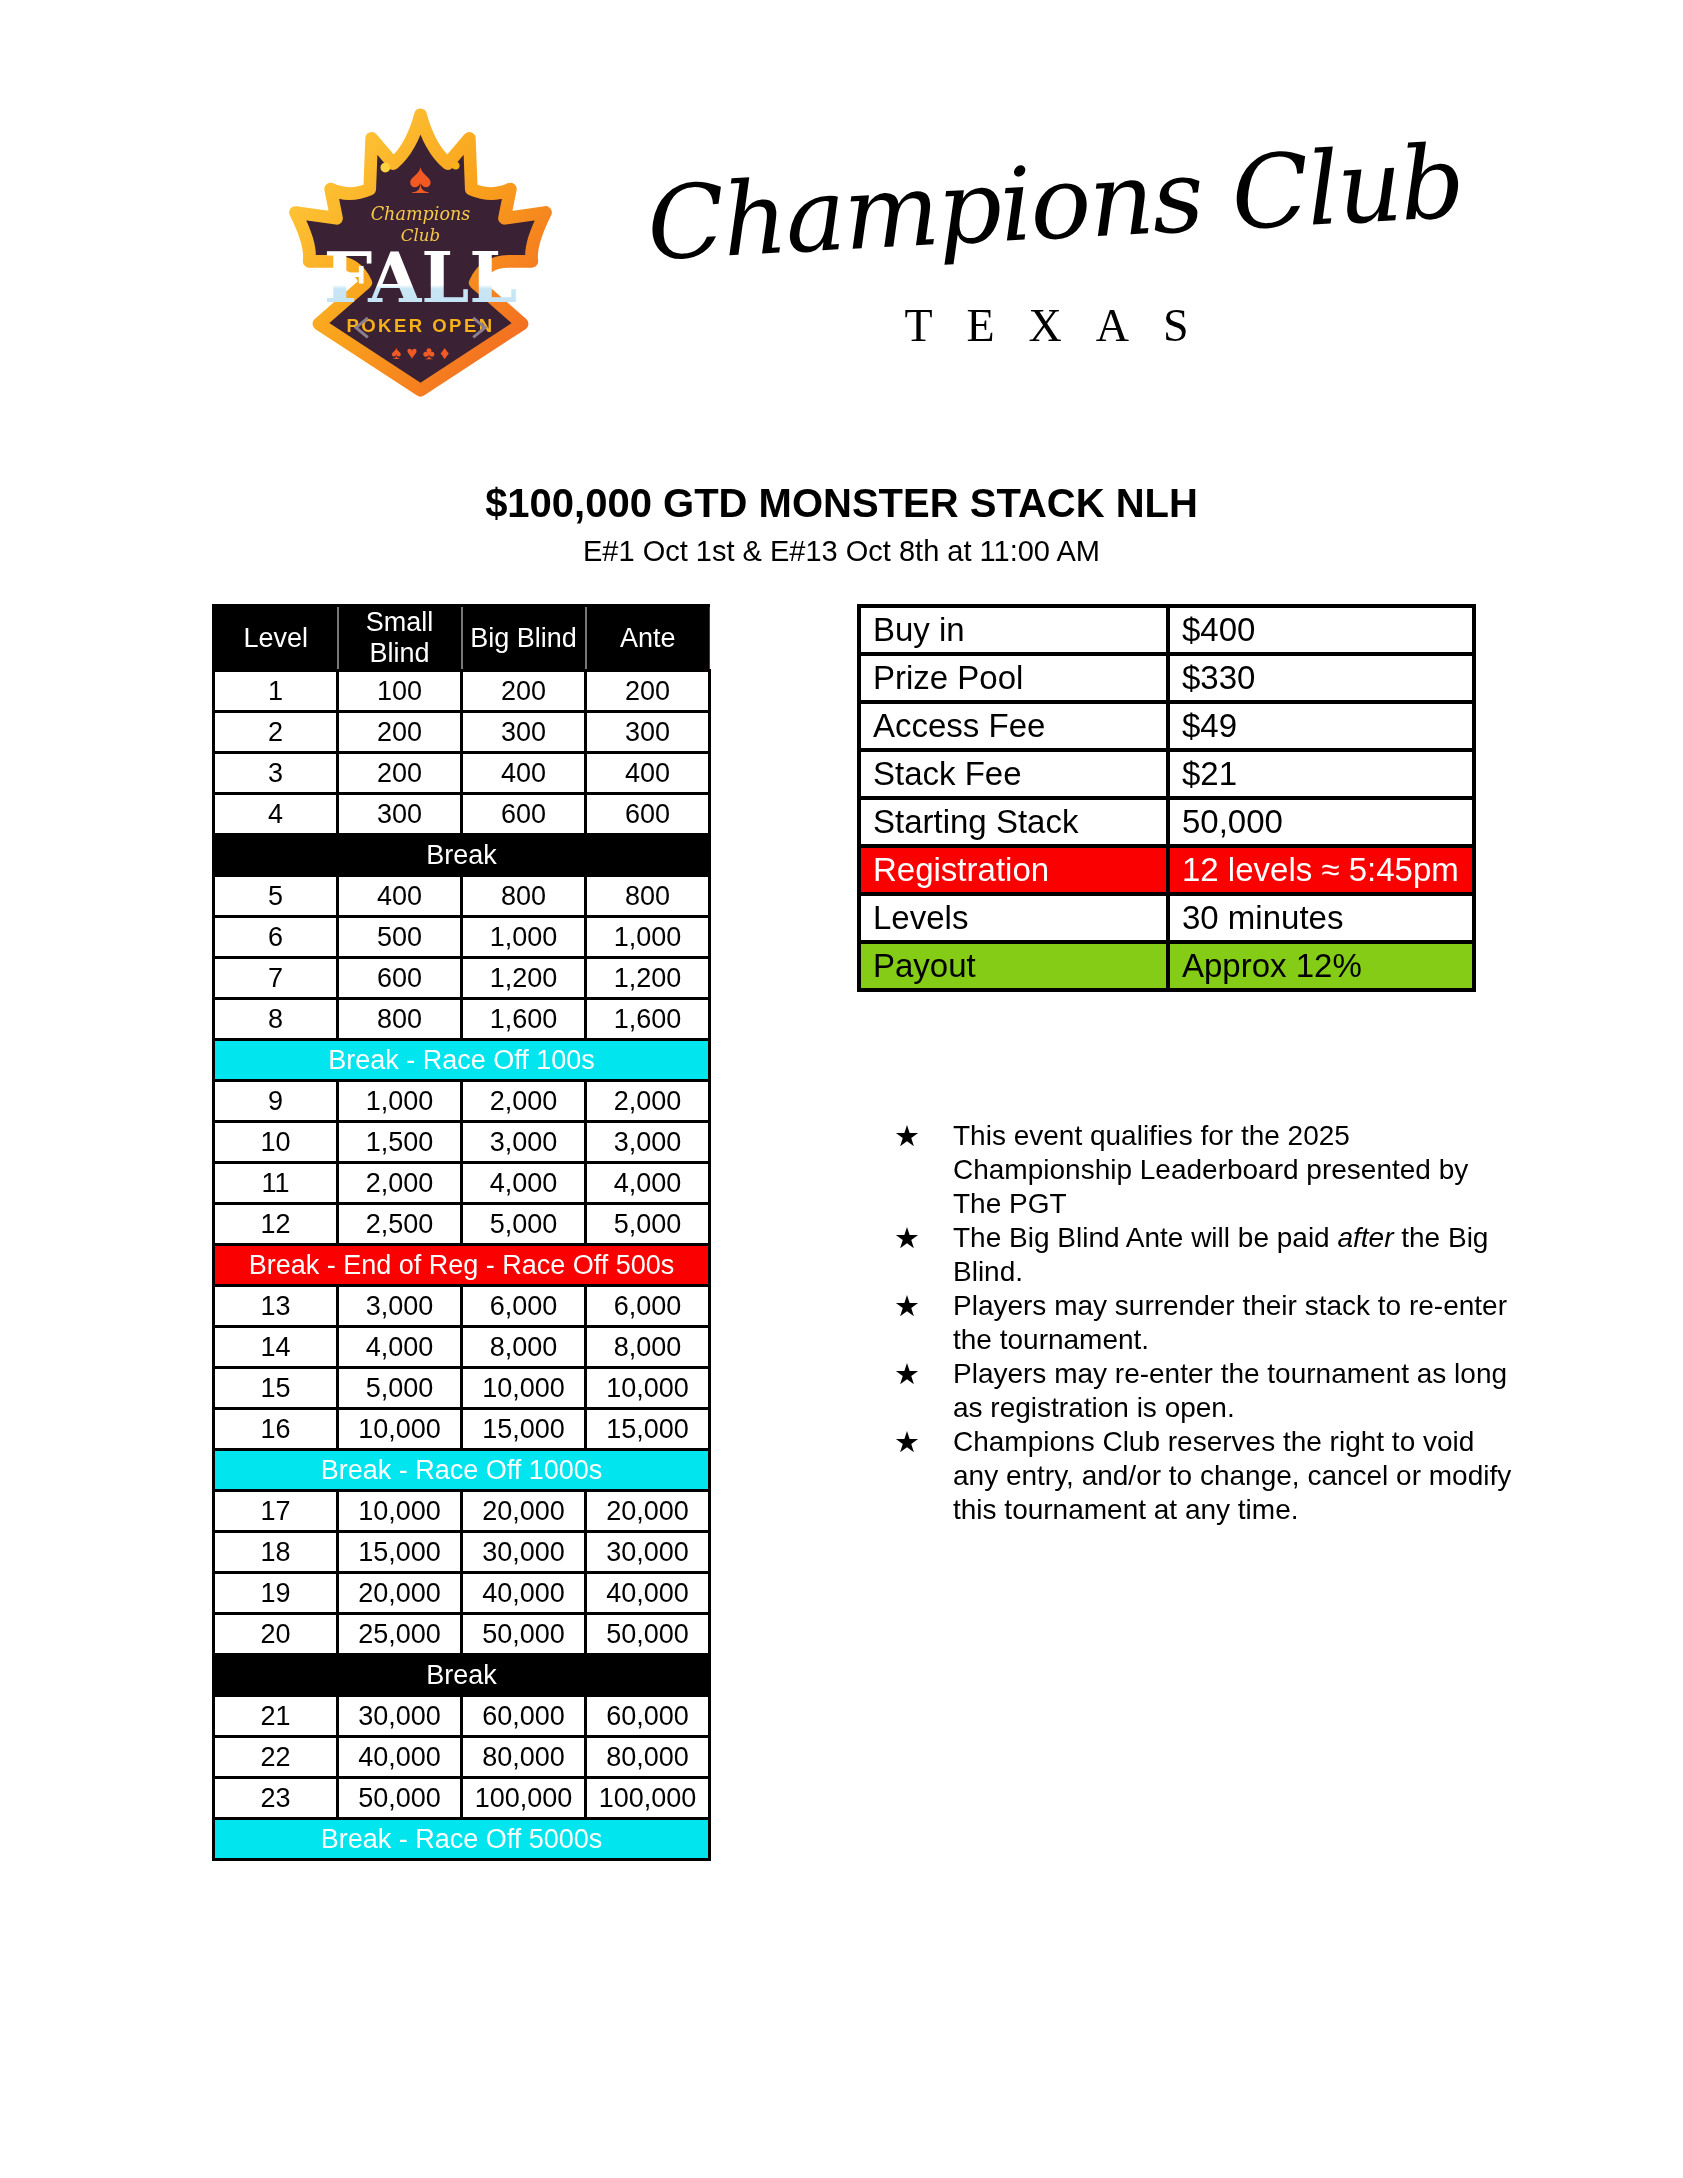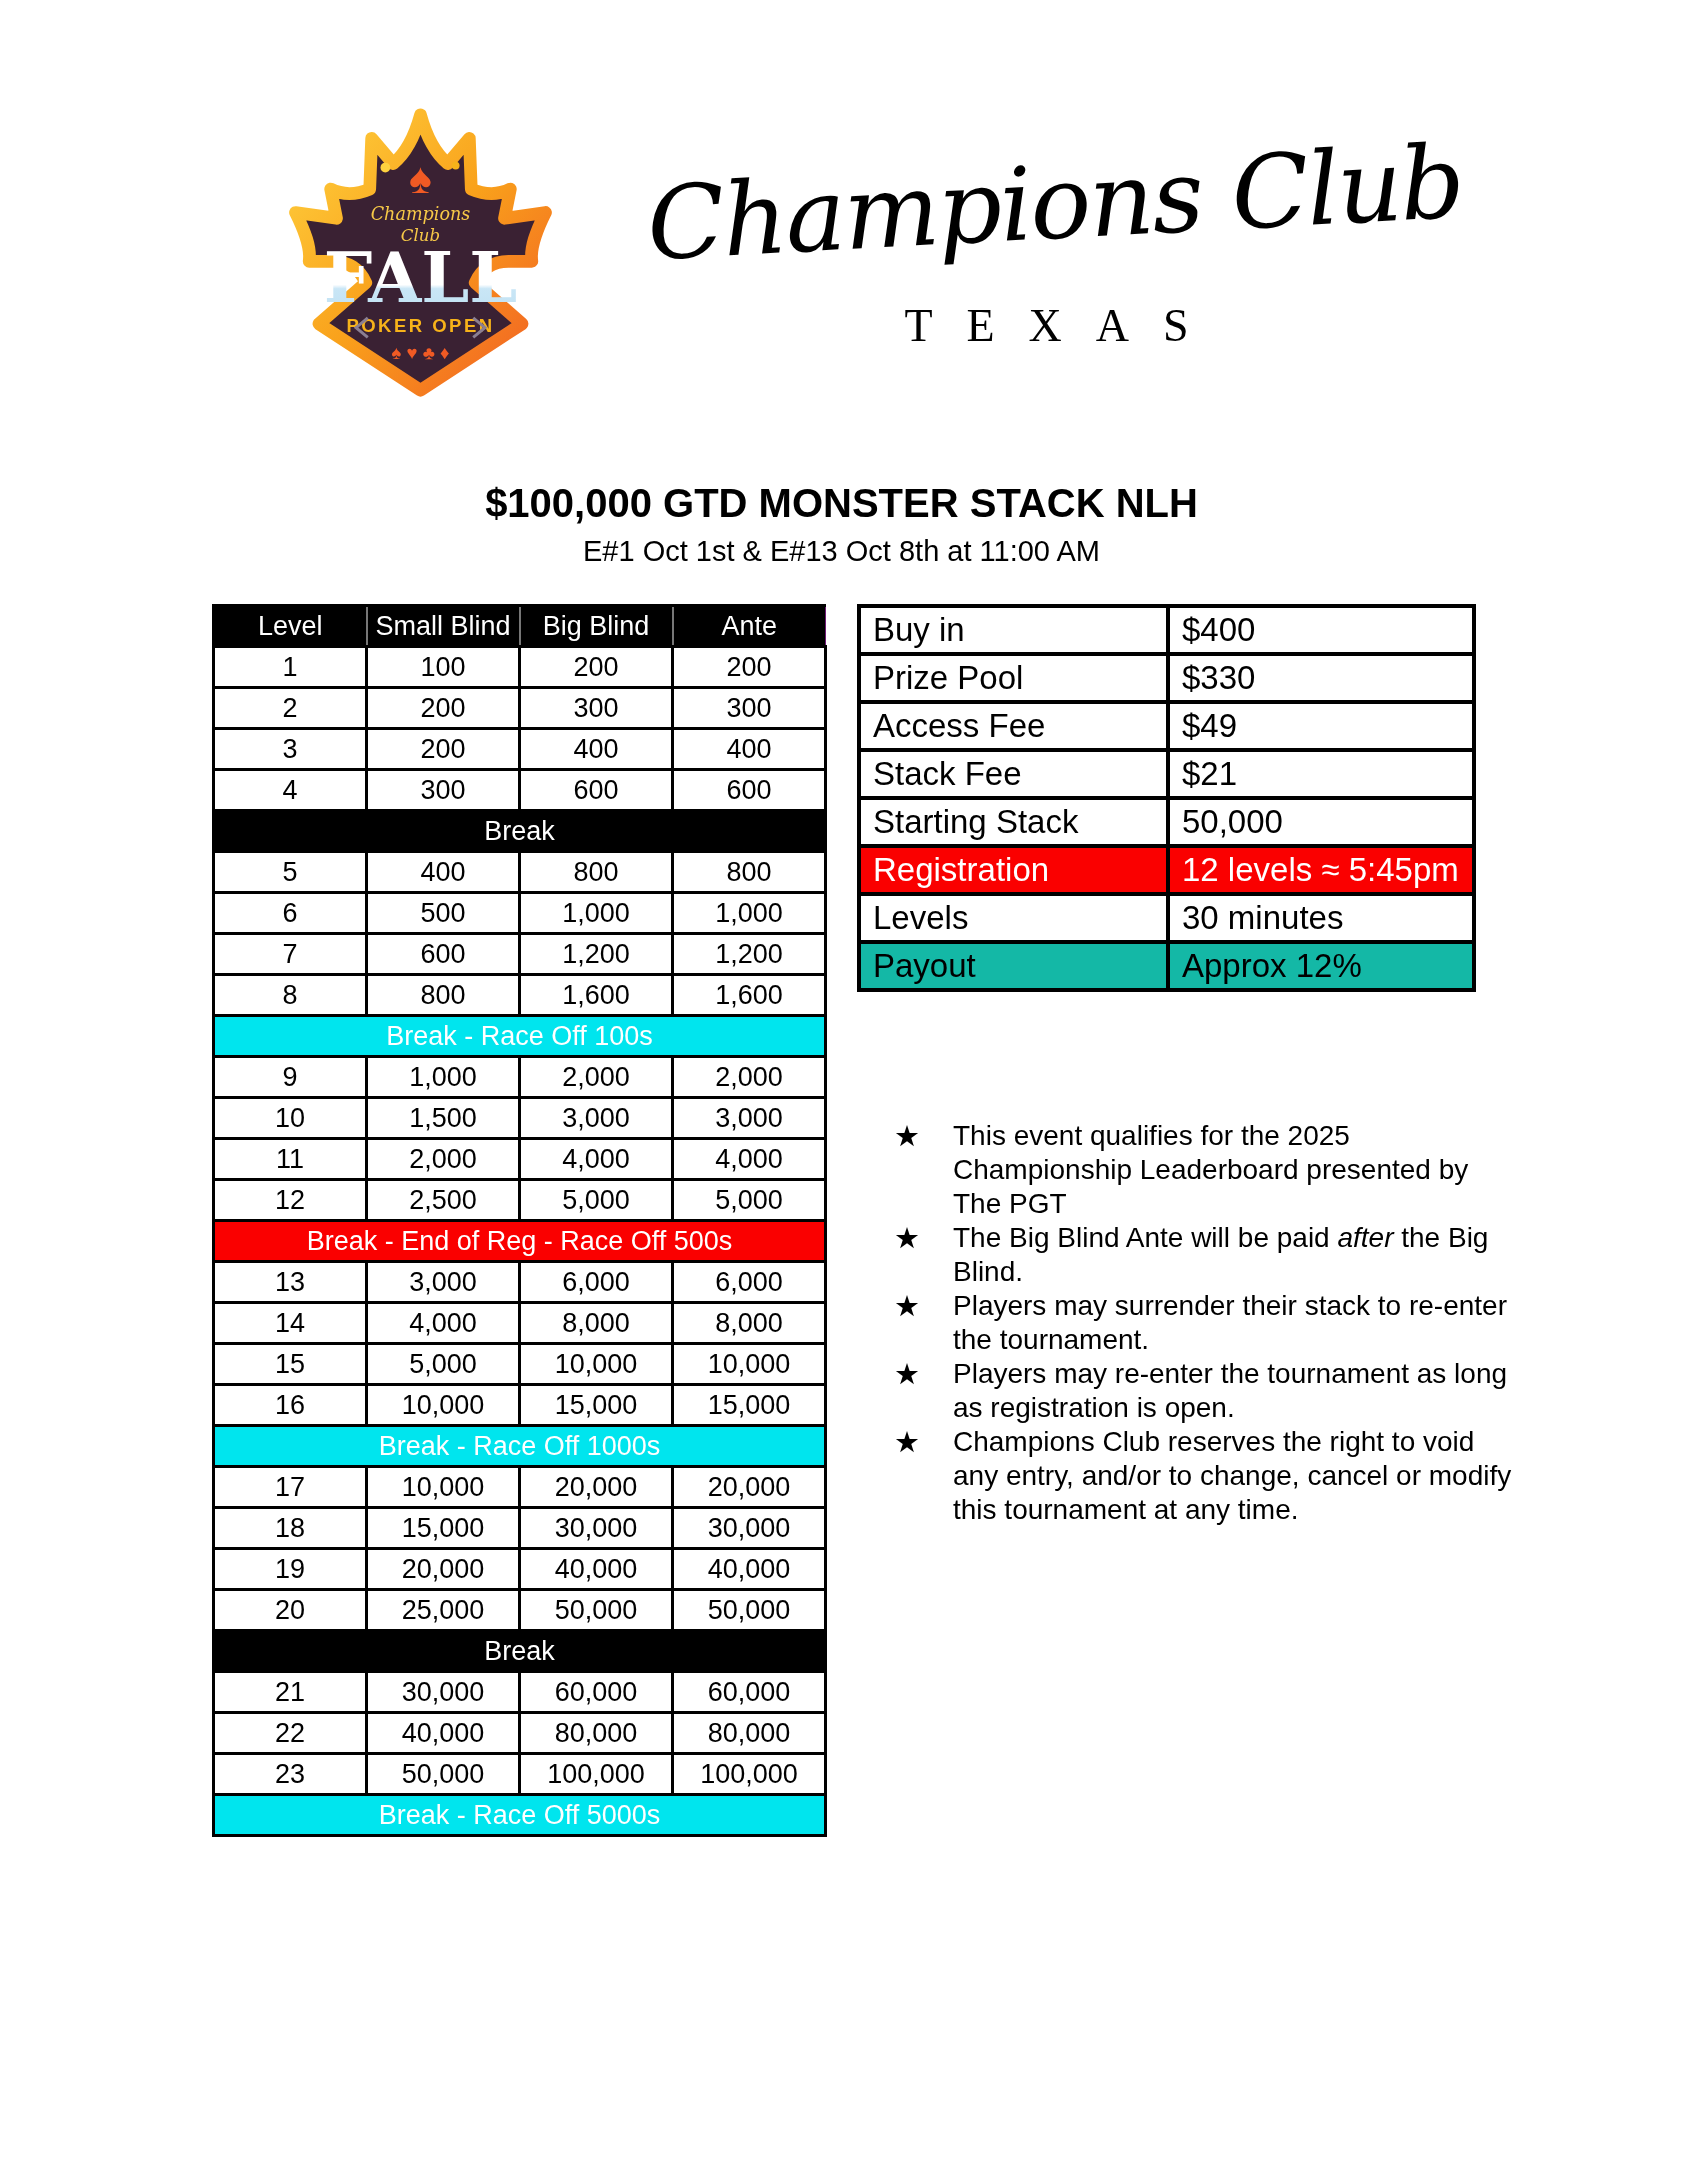--- a/index.html
+++ b/index.html
@@ -17,38 +17,38 @@
                 letter-spacing:34px;text-indent:17px;}
 
   
   .event-title{position:absolute;left:0;top:481px;width:1683px;text-align:center;
                font-size:40px;font-weight:bold;}
   .event-subtitle{position:absolute;left:0;top:535px;width:1683px;text-align:center;
                   font-size:29px;}
 
   
   table{border-collapse:collapse;}
-  .blinds{position:absolute;left:212px;top:604px;width:615px;table-layout:fixed;
+  .blinds{position:absolute;left:212px;top:604px;width:499px;table-layout:fixed;
           font-size:27px;text-align:center;}
   .blinds th,.blinds td{border:3px solid #000;height:38px;padding:0;overflow:hidden;}
   .blinds thead th{background:#000;color:#fff;font-weight:normal;border-left:2px solid #777;border-right:2px solid #777;}
   .blinds thead th:first-child{border-left:3px solid #000;}
   .blinds thead th:last-child{border-right:1px solid #701a75;}
   .blinds td.break{color:#fff;}
   .blinds td.break-black{background:#000000;}
   .blinds td.break-cyan{background:#00E5EE;}
   .blinds td.break-red{background:#FA0000;}
 
   
   .info{position:absolute;left:857px;top:604px;width:619px;table-layout:fixed;
         font-size:33px;text-align:left;}
   .info td{border:4px solid #000;height:44px;padding:0 0 0 12px;white-space:nowrap;overflow:hidden;}
   .info col.c1{width:309px;}
   .info tr.row-red td{background:#FA0000;color:#fff;}
-  .info tr.row-green td{background:#14b8a6;color:#000;}
+  .info tr.row-green td{background:#84cc16;color:#000;}
 
   
   .notes{position:absolute;left:894px;top:1119px;width:624px;list-style:none;margin:0;padding:0;
          font-size:28px;line-height:34px;}
   .notes li{display:flex;align-items:flex-start;}
   .notes .star{flex:0 0 59px;font-size:29px;line-height:34px;}
   .notes .note-text{flex:1;}
   .notes i{font-style:italic;}
 </style>
 </head>

